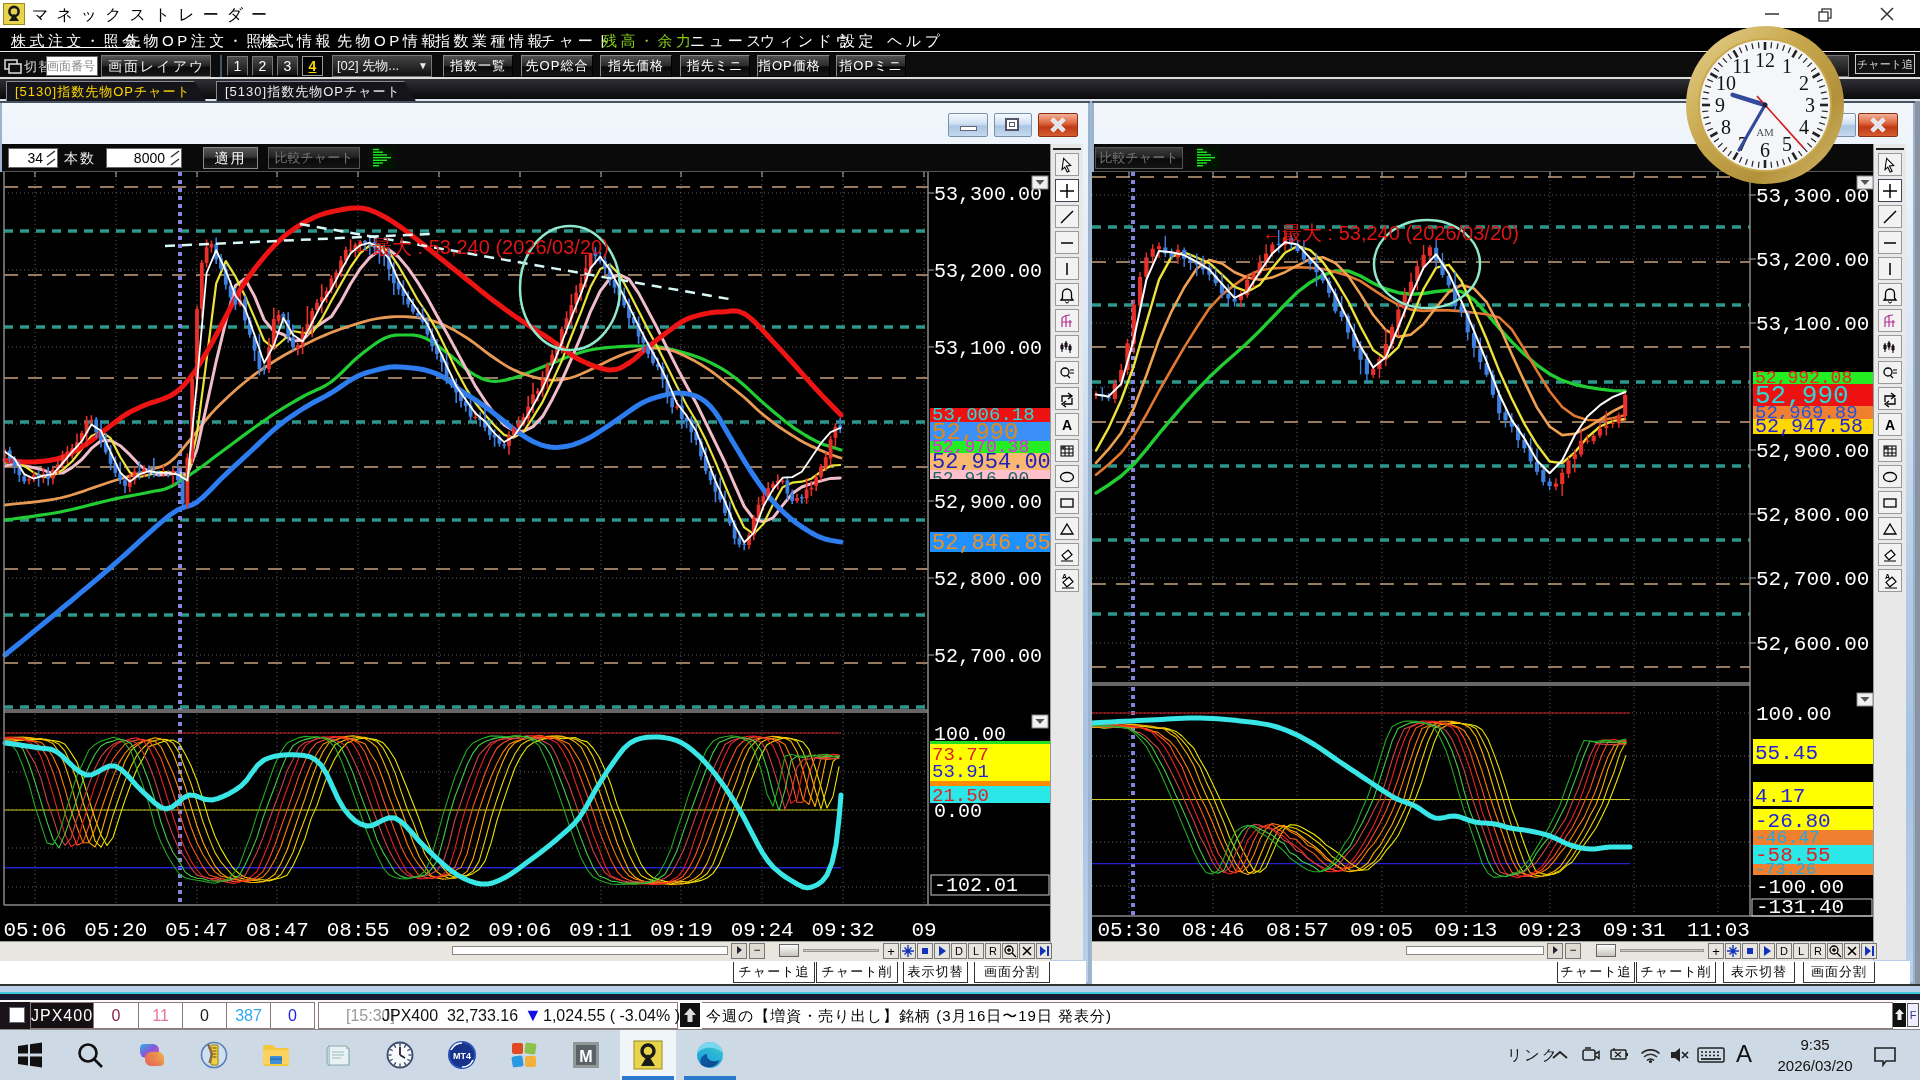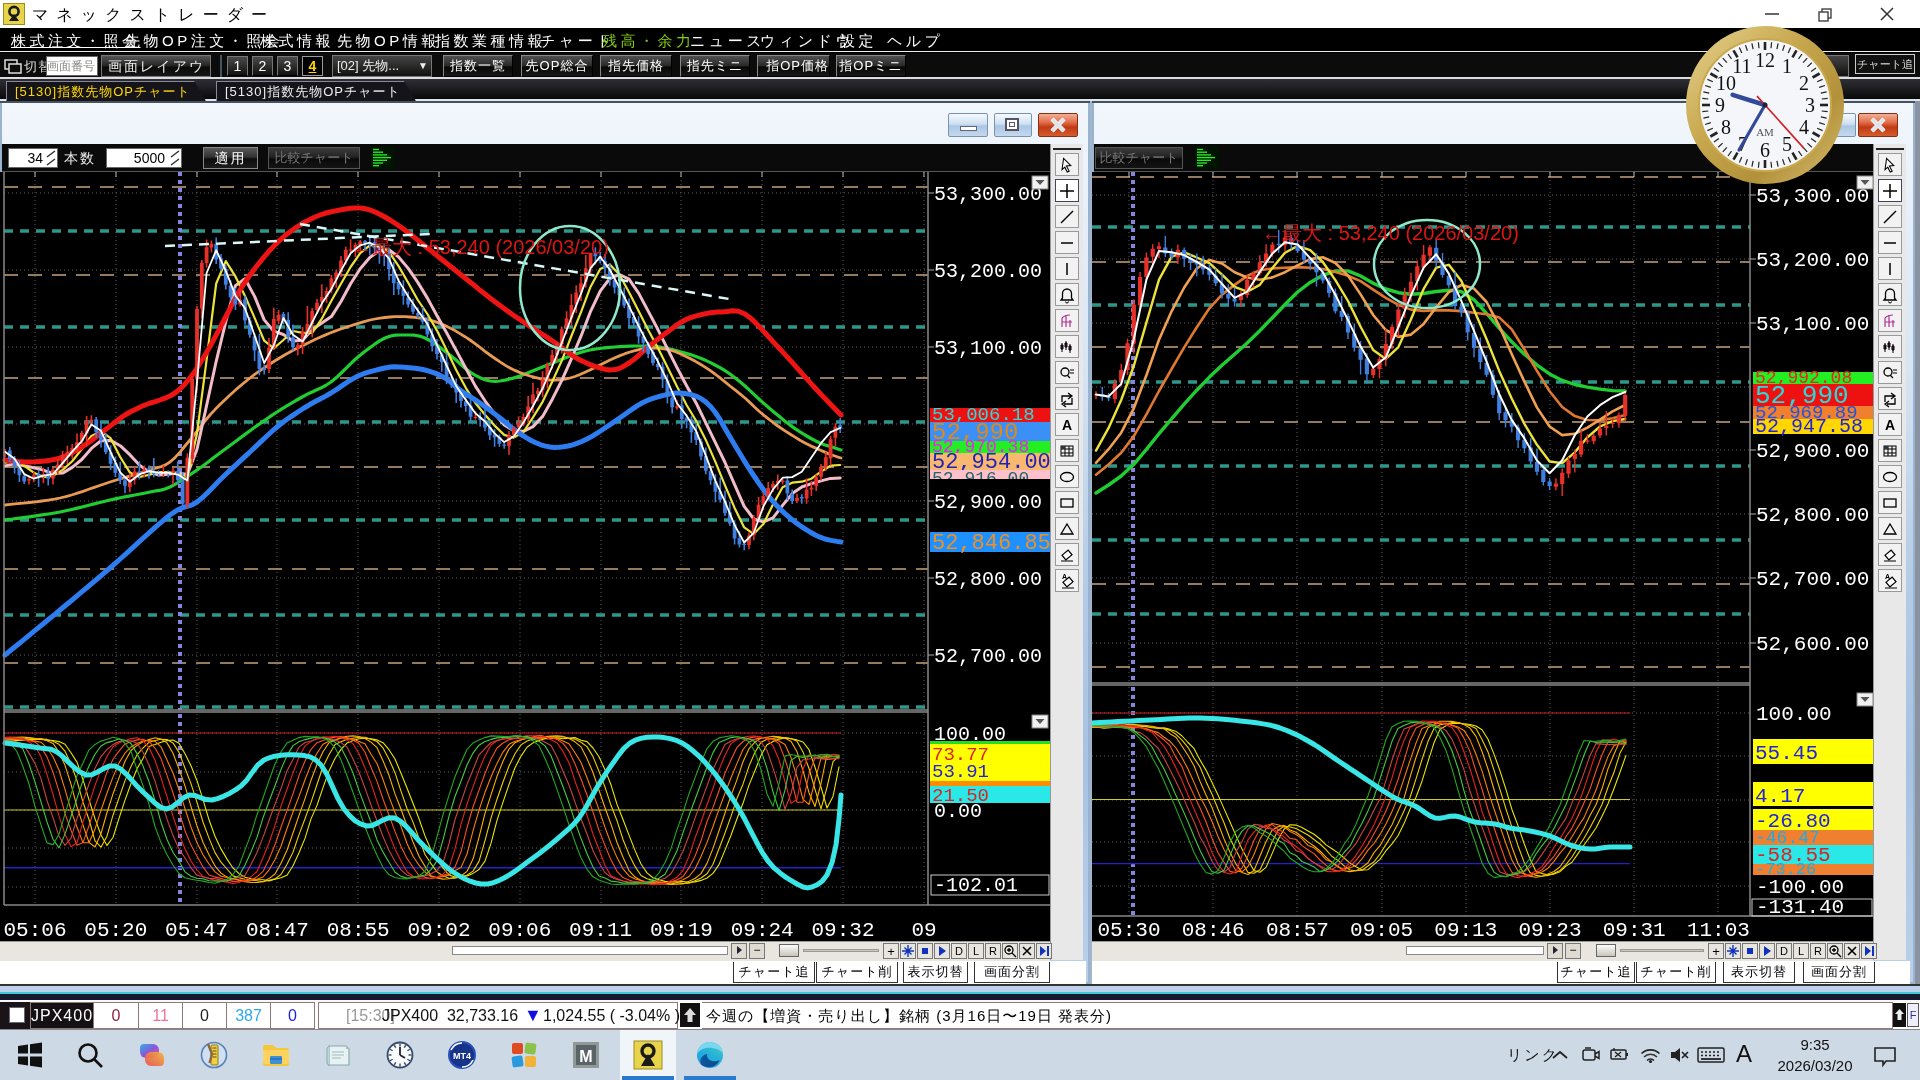--- a/index.html
+++ b/index.html
@@ -40,21 +40,21 @@
 <div style="position:absolute;left:220px;top:55px;width:2px;height:22px;background:#456;"></div>
 <div style="position:absolute;left:227px;top:56px;width:21px;height:20px;background:linear-gradient(#4a4a4a,#111);border:1px solid #777;border-bottom-color:#000;color:#fff;font-size:14px;text-align:center;line-height:18px;">1</div>
 <div style="position:absolute;left:252px;top:56px;width:21px;height:20px;background:linear-gradient(#4a4a4a,#111);border:1px solid #777;border-bottom-color:#000;color:#fff;font-size:14px;text-align:center;line-height:18px;">2</div>
 <div style="position:absolute;left:277px;top:56px;width:21px;height:20px;background:linear-gradient(#4a4a4a,#111);border:1px solid #777;border-bottom-color:#000;color:#fff;font-size:14px;text-align:center;line-height:18px;">3</div>
 <div style="position:absolute;left:302px;top:56px;width:21px;height:20px;background:#000;border:1px solid #999;color:#ffd700;font-size:14px;font-weight:bold;text-align:center;line-height:18px;text-decoration:underline;">4</div>
 <div style="position:absolute;left:332px;top:55px;width:100px;height:22px;background:linear-gradient(#444,#111);border:1px solid #777;color:#eee;font-size:13px;line-height:20px;padding-left:4px;">[02] 先物... <span style="float:right;font-size:10px;margin-right:3px">▼</span></div>
 <div style="position:absolute;left:443px;top:55px;width:70px;height:22px;background:linear-gradient(#505050,#2a2a2a 48%,#080808 55%,#181818);border:1px solid #888;border-bottom-color:#000;border-right-color:#000;color:#fff;font-size:13px;text-align:center;line-height:20px;letter-spacing:1px;">指数一覧</div>
 <div style="position:absolute;left:521px;top:55px;width:72px;height:22px;background:linear-gradient(#505050,#2a2a2a 48%,#080808 55%,#181818);border:1px solid #888;border-bottom-color:#000;border-right-color:#000;color:#fff;font-size:13px;text-align:center;line-height:20px;letter-spacing:1px;">先OP総合</div>
 <div style="position:absolute;left:600px;top:55px;width:72px;height:22px;background:linear-gradient(#505050,#2a2a2a 48%,#080808 55%,#181818);border:1px solid #888;border-bottom-color:#000;border-right-color:#000;color:#fff;font-size:13px;text-align:center;line-height:20px;letter-spacing:1px;">指先価格</div>
 <div style="position:absolute;left:680px;top:55px;width:70px;height:22px;background:linear-gradient(#505050,#2a2a2a 48%,#080808 55%,#181818);border:1px solid #888;border-bottom-color:#000;border-right-color:#000;color:#fff;font-size:13px;text-align:center;line-height:20px;letter-spacing:1px;">指先ミニ</div>
-<div style="position:absolute;left:757px;top:55px;width:73px;height:22px;background:linear-gradient(#505050,#2a2a2a 48%,#080808 55%,#181818);border:1px solid #888;border-bottom-color:#000;border-right-color:#000;color:#fff;font-size:13px;text-align:right;line-height:20px;letter-spacing:1px;">指OP価格</div>
+<div style="position:absolute;left:757px;top:55px;width:73px;height:22px;background:linear-gradient(#505050,#2a2a2a 48%,#080808 55%,#181818);border:1px solid #888;border-bottom-color:#000;border-right-color:#000;color:#fff;font-size:13px;text-align:left;line-height:20px;letter-spacing:1px;">指OP価格</div>
 <div style="position:absolute;left:836px;top:55px;width:70px;height:22px;background:linear-gradient(#505050,#2a2a2a 48%,#080808 55%,#181818);border:1px solid #888;border-bottom-color:#000;border-right-color:#000;color:#fff;font-size:13px;text-align:center;line-height:20px;letter-spacing:1px;">指OPミニ</div>
 <div style="position:absolute;left:1787px;top:55px;width:62px;height:22px;background:linear-gradient(#444,#111);border:1px solid #777;"></div>
 <div style="position:absolute;left:1855px;top:54px;width:60px;height:20px;background:#111;border:1px solid #ccc;color:#ddd;font-size:11px;line-height:18px;text-align:center;">チャート追加</div>
 <div style="position:absolute;left:0;top:79px;width:1920px;height:22px;background:linear-gradient(#2e2e36,#0a0a0a);border-bottom:2px solid #dfe5ec;"></div>
 <div style="position:absolute;left:6px;top:81px;width:200px;height:20px;background:#14141a;border:1px solid #889;border-bottom:none;clip-path:polygon(0 0,188px 0,100% 100%,0 100%);color:#ffd700;font-size:13px;line-height:20px;padding-left:8px;letter-spacing:1px;">[5130]指数先物OPチャート</div>
 <div style="position:absolute;left:216px;top:81px;width:200px;height:20px;background:#14141a;border:1px solid #889;border-bottom:none;clip-path:polygon(0 0,188px 0,100% 100%,0 100%);color:#eee;font-size:13px;line-height:20px;padding-left:8px;letter-spacing:1px;">[5130]指数先物OPチャート</div>
 <div style="position:absolute;left:0;top:101px;width:1920px;height:891px;background:#9fb6cc;"></div>
 <div style="position:absolute;left:0;top:101px;width:1090px;height:889px;">
     <div style="position:absolute;left:0;top:0;width:1090px;height:883px;border:2px solid #9ab4d0;border-top:none;background:linear-gradient(#f2f7fc 0%,#d7e5f4 30%,#b3cbe6 55%,#a7c3e2 75%,#bad0ea 100%);"></div>
     <div style="position:absolute;left:0;top:0;width:1090px;height:2px;background:#46525e;"></div>
@@ -67,21 +67,21 @@
     <svg class="ab" style="left:1048px;top:15px" width="20" height="18" viewBox="0 0 20 18">
       <path d="M4 3l12 12M16 3L4 15" stroke="#fff" stroke-width="4.4"></path>
       <path d="M4 3l12 12M16 3L4 15" stroke="#dde4ec" stroke-width="3"></path>
     </svg>
     <div style="position:absolute;left:2px;top:43px;width:1048px;height:28px;background:#0a0a0a;border-bottom:1px solid #555;"></div>
     <div style="position:absolute;left:8px;top:47px;width:50px;height:20px;background:#fff;border:1px solid #666;font-size:14px;color:#000;text-align:right;line-height:18px;padding-right:14px;">34</div>
     <svg class="ab" style="left:46px;top:49px" width="10" height="16" viewBox="0 0 10 16">
       <path d="M1 7L9 1M1 15l8-6" stroke="#333" stroke-width="1.5" fill="none"></path>
     </svg>
     <div style="position:absolute;left:64px;top:49px;color:#eee;font-size:14px;letter-spacing:2px;">本数</div>
-    <div style="position:absolute;left:106px;top:47px;width:76px;height:20px;background:#fff;border:1px solid #666;font-size:14px;color:#000;text-align:right;line-height:18px;padding-right:16px;">5000</div>
+    <div style="position:absolute;left:106px;top:47px;width:76px;height:20px;background:#fff;border:1px solid #666;font-size:14px;color:#000;text-align:right;line-height:18px;padding-right:16px;">8000</div>
     <svg class="ab" style="left:170px;top:49px" width="10" height="16" viewBox="0 0 10 16">
       <path d="M1 7L9 1M1 15l8-6" stroke="#333" stroke-width="1.5" fill="none"></path>
     </svg>
     <div style="position:absolute;left:203px;top:46px;width:55px;height:22px;background:linear-gradient(#585858,#333 45%,#0d0d0d 55%,#1c1c1c);border:1px solid #888;color:#fff;font-size:14px;text-align:center;line-height:20px;letter-spacing:2px;">適用</div>
     <div style="position:absolute;left:268px;top:46px;width:92px;height:22px;background:linear-gradient(#3c3c3c,#222 45%,#0a0a0a 55%,#141414);border:1px solid #555;color:#777;font-size:13px;text-align:center;line-height:20px;">比較チャート</div>
     <svg class="ab" style="left:371px;top:46px" width="24" height="22" viewBox="0 0 24 22">
       <rect width="24" height="22" fill="#001500"></rect>
       <g stroke="#2e2" stroke-width="1.4">
         <path d="M2 2.5h6"></path>
         <path d="M2 5.2h10"></path>

